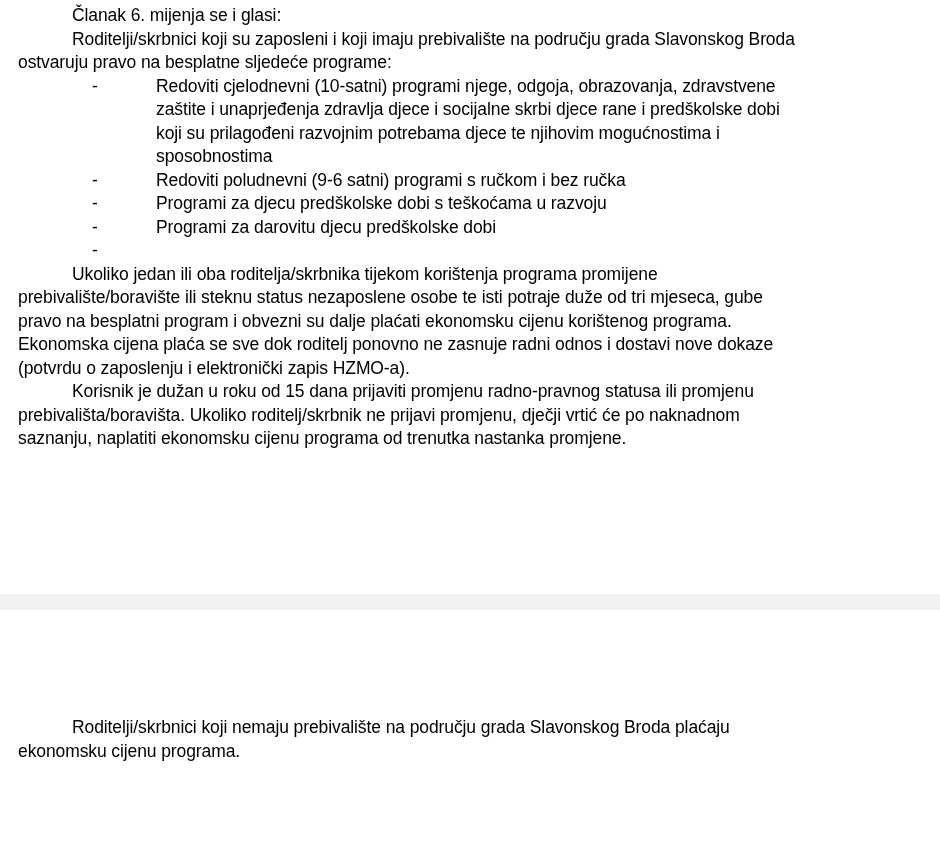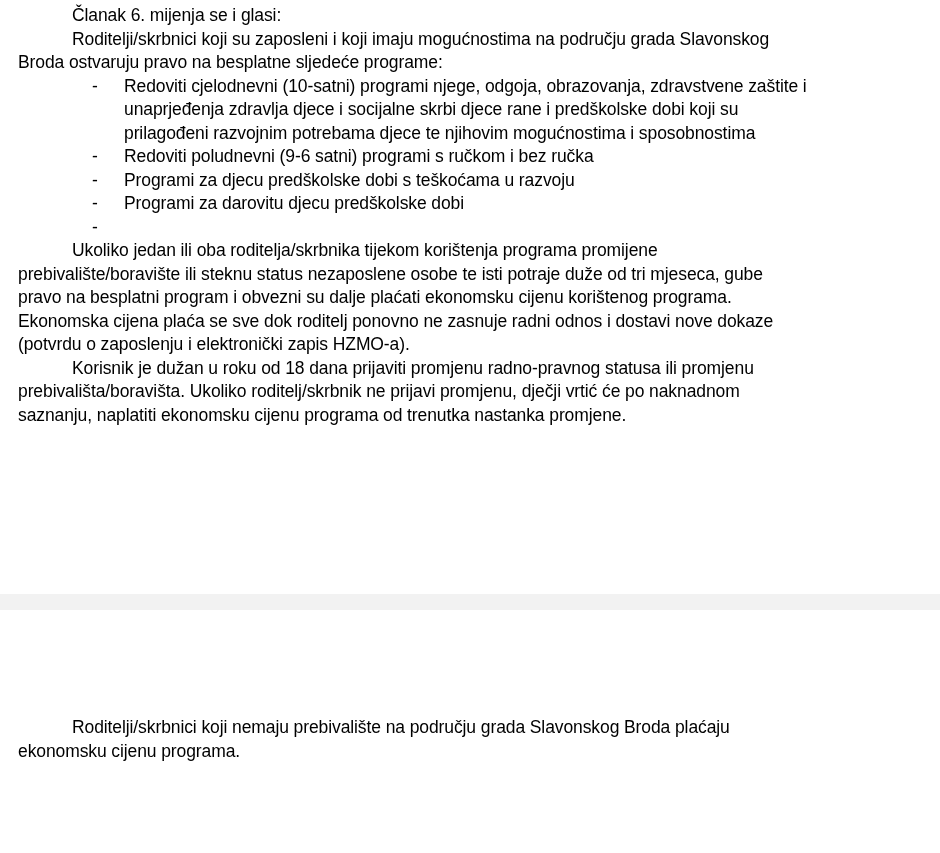--- a/index.html
+++ b/index.html
@@ -50,38 +50,39 @@
     letter-spacing: -0.1px;
     padding-left: 74px;
   }
   .bullet-dash {
     width: 32px;
     flex: 0 0 32px;
   }
   .bullet-text {
     flex: 1 1 auto;
     white-space: pre-wrap;
+    margin-left: 32px;
   }
   .band {
     position: absolute;
     left: 0;
     width: 940px;
     background: #f2f2f2;
   }
 </style>
 </head>
 <body>
 
 <div class="page">
 
   <div class="doc-block" style="top: 4px;">
 
     <p class="para indent">Članak 6. mijenja se i glasi:</p>
 
-    <p class="para indent">Roditelji/skrbnici koji su zaposleni i koji imaju mogućnostima na području grada Slavonskog Broda ostvaruju pravo na besplatne sljedeće programe:</p>
+    <p class="para indent">Roditelji/skrbnici koji su zaposleni i koji imaju prebivalište na području grada Slavonskog Broda ostvaruju pravo na besplatne sljedeće programe:</p>
 
     <ul class="bullets">
       <li class="bullet">
         <span class="bullet-dash">-</span>
         <span class="bullet-text">Redoviti cjelodnevni (10-satni) programi njege, odgoja, obrazovanja, zdravstvene zaštite i unaprjeđenja zdravlja djece i socijalne skrbi djece rane i predškolske dobi koji su prilagođeni razvojnim potrebama djece te njihovim mogućnostima i sposobnostima</span>
       </li>
       <li class="bullet">
         <span class="bullet-dash">-</span>
         <span class="bullet-text">Redoviti poludnevni (9-6 satni) programi s ručkom i bez ručka</span>
       </li>
@@ -93,21 +94,21 @@
         <span class="bullet-dash">-</span>
         <span class="bullet-text">Programi za darovitu djecu predškolske dobi</span>
       </li>
       <li class="bullet">
         <span class="bullet-dash">-</span>
       </li>
     </ul>
 
     <p class="para indent">Ukoliko jedan ili oba roditelja/skrbnika tijekom korištenja programa promijene prebivalište/boravište ili steknu status nezaposlene osobe te isti potraje duže od tri mjeseca, gube pravo na besplatni program i obvezni su dalje plaćati ekonomsku cijenu korištenog programa. Ekonomska cijena plaća se sve dok roditelj ponovno ne zasnuje radni odnos i dostavi nove dokaze (potvrdu o zaposlenju i elektronički zapis HZMO-a).</p>
 
-    <p class="para indent">Korisnik je dužan u roku od 18 dana prijaviti promjenu radno-pravnog statusa ili promjenu prebivališta/boravišta. Ukoliko roditelj/skrbnik ne prijavi promjenu, dječji vrtić će po naknadnom saznanju, naplatiti ekonomsku cijenu programa od trenutka nastanka promjene.</p>
+    <p class="para indent">Korisnik je dužan u roku od 15 dana prijaviti promjenu radno-pravnog statusa ili promjenu prebivališta/boravišta. Ukoliko roditelj/skrbnik ne prijavi promjenu, dječji vrtić će po naknadnom saznanju, naplatiti ekonomsku cijenu programa od trenutka nastanka promjene.</p>
 
   </div>
 
   <div class="band" style="top: 594px; height: 16px; background: rgb(242, 242, 242);"></div>
 
   <div class="doc-block" style="top: 716px;">
     <p class="para indent">Roditelji/skrbnici koji nemaju prebivalište na području grada Slavonskog Broda plaćaju ekonomsku cijenu programa.</p>
   </div>
 
 </div>

